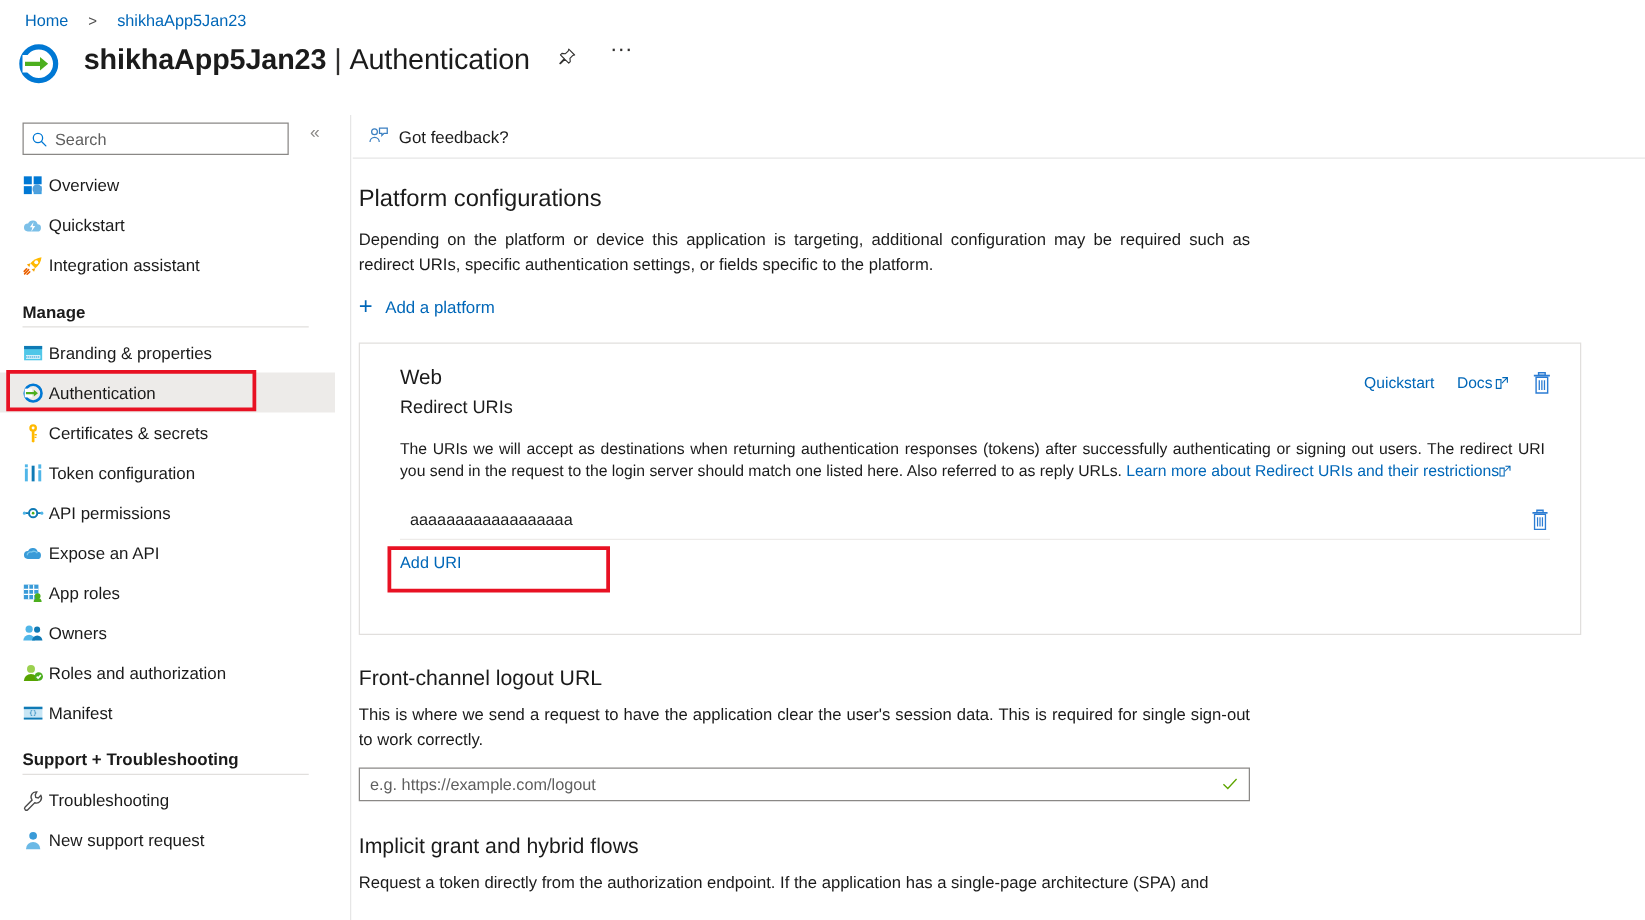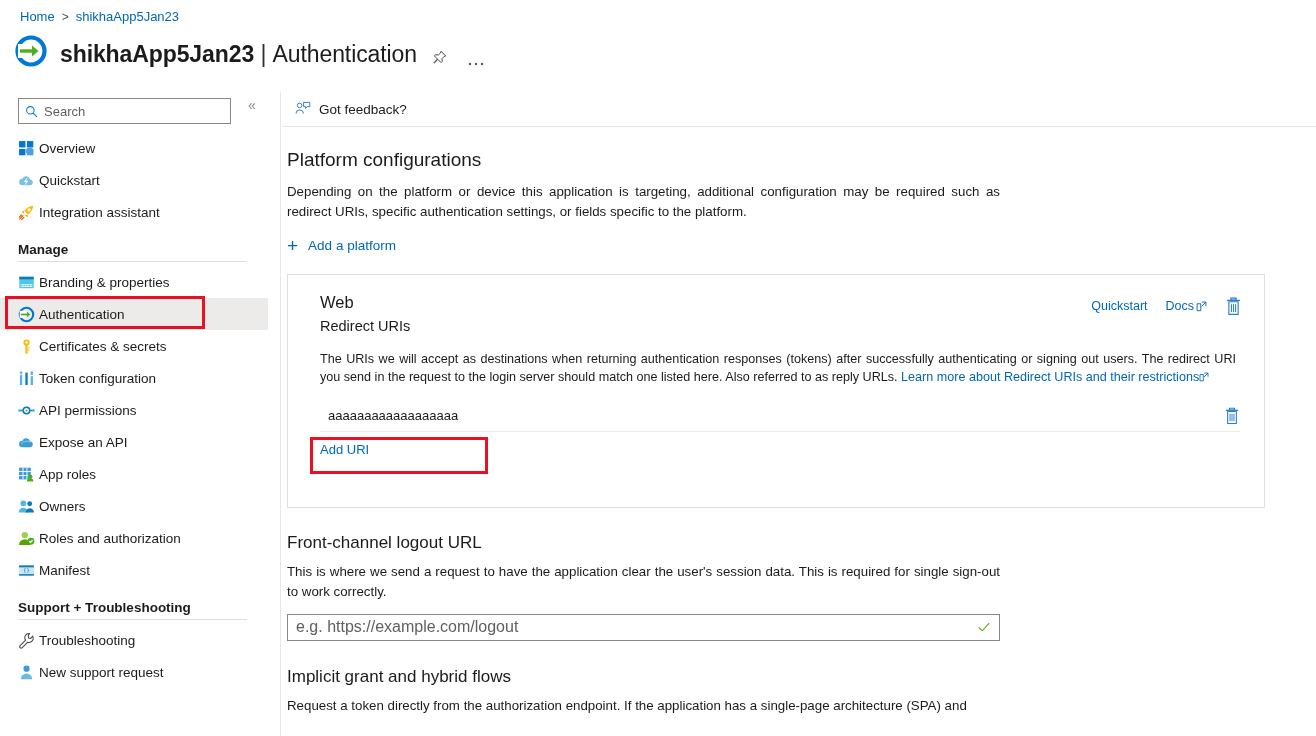--- a/index.html
+++ b/index.html
@@ -10,29 +10,29 @@
     font-family: "Liberation Sans", sans-serif;
     color: #1b1b1b;
     overflow: hidden;
   }
   .page { position: relative; width: 1316px; height: 736px; }
 
   
   .breadcrumb {
     position: absolute; left: 20px; top: 8px;
     font-size: 13px; line-height: 18px;
-    display: flex; align-items: center; gap: 7px;
+    display: flex; align-items: center; gap: 16px;
   }
   .crumb-link { color: #0067b8; cursor: pointer; }
   .crumb-sep { color: #505050; font-size: 12px; }
 
   
   .title-row {
     position: absolute; left: 14px; top: 34px;
-    display: flex; align-items: flex-end; gap: 12px;
+    display: flex; align-items: flex-start; gap: 19px;
   }
   .app-icon { width: 34px; height: 34px; flex: none; }
   .page-title {
     font-size: 23px; font-weight: 600; color: #1b1b1b;
     letter-spacing: -0.1px; white-space: nowrap;
   }
   .page-title .sep { font-weight: 400; color: #323130; }
   .page-title .sub { font-weight: 400; }
   .title-act {
     width: 22px; height: 22px; display: flex; align-items: center;
@@ -178,21 +178,21 @@
   p.fc-desc {
     margin: 0; font-size: 13.3px; line-height: 20px; color: #1b1b1b;
     width: 713px; text-align: justify;
   }
   .fc-input {
     margin-top: 12px; width: 713px; height: 27px;
     border: 1px solid #8a8886; background: #fff;
     display: flex; align-items: center; justify-content: space-between;
     padding: 0 8px;
   }
-  .fc-ph { font-size: 16px; color: #5f5f5f; }
+  .fc-ph { font-size: 13px; color: #5f5f5f; }
 
   .ig-block { margin-top: 26px; }
   h3.ig-title { margin: 0 0 9px 0; font-size: 17px; font-weight: 400; color: #1b1b1b; }
   p.ig-desc {
     margin: 0; font-size: 13.3px; line-height: 20px; color: #1b1b1b;
     width: 713px; text-align: justify;
   }
 </style>
 </head>
 <body>

